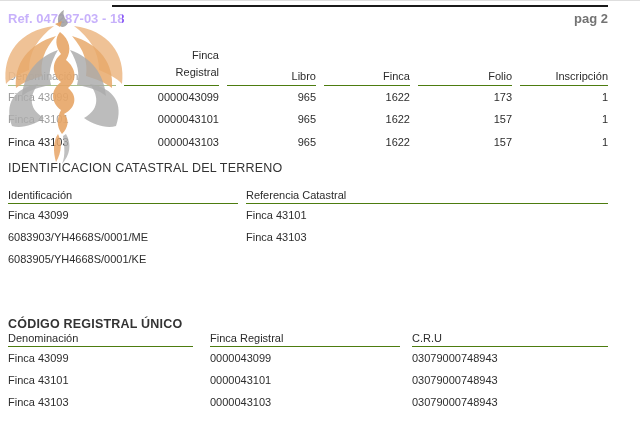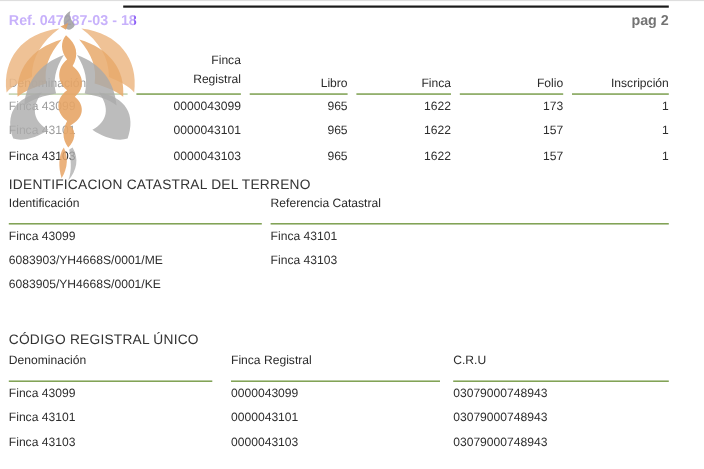--- a/index.html
+++ b/index.html
@@ -22,21 +22,21 @@
   
   .t1{top:45px;grid-template-columns:108px 103px 97px 94px 102px 96px;}
   .t1 .hc{height:41px;}
   .t1 .hc.gap{margin-left:8px;}
   .t1 .wrapcol span{display:block;width:62px;text-align:right;line-height:1.6;}
 
   
   .section-title{position:absolute;left:8px;font-size:12.5px;color:#333;letter-spacing:.2px;white-space:nowrap;}
   .t2{top:188px;grid-template-columns:238px 362px;}
   .t3{top:331px;grid-template-columns:202px 202px 196px;}
-  .t2 .hc,.t3 .hc{height:16px;padding-bottom:12px;}
+  .t2 .hc,.t3 .hc{height:16px;padding-bottom:2px;}
   .t2 .hc.g8{margin-right:8px;}
   .t3 .hc.g17{margin-right:17px;}
   .t3 .hc.g12{margin-right:12px;}
   .t2 .cell,.t3 .cell{height:22px;line-height:22px;}
 
   .watermark{position:absolute;left:0px;top:8px;width:128px;height:156px;z-index:6;pointer-events:none;}
 </style>
 </head>
 <body>
 
@@ -102,21 +102,21 @@
         <span>Referencia Catastral</span>
       </div>
 
     <div class="cell">Finca 43099</div>
     <div class="cell">Finca 43101</div>
     <div class="cell">6083903/YH4668S/0001/ME</div>
     <div class="cell">Finca 43103</div>
     <div class="cell">6083905/YH4668S/0001/KE</div>
   </div>
 
-  <div class="section-title" style="top:302px;">CÓDIGO REGISTRAL ÚNICO</div>
+  <div class="section-title" style="top:317px;font-weight:bold;">CÓDIGO REGISTRAL ÚNICO</div>
   <div class="grid t3">
     <div class="hc g17">
         <span>Denominación</span>
       </div>
     <div class="hc g12">
         <span>Finca Registral</span>
       </div>
     <div class="hc">
         <span>C.R.U</span>
       </div>

